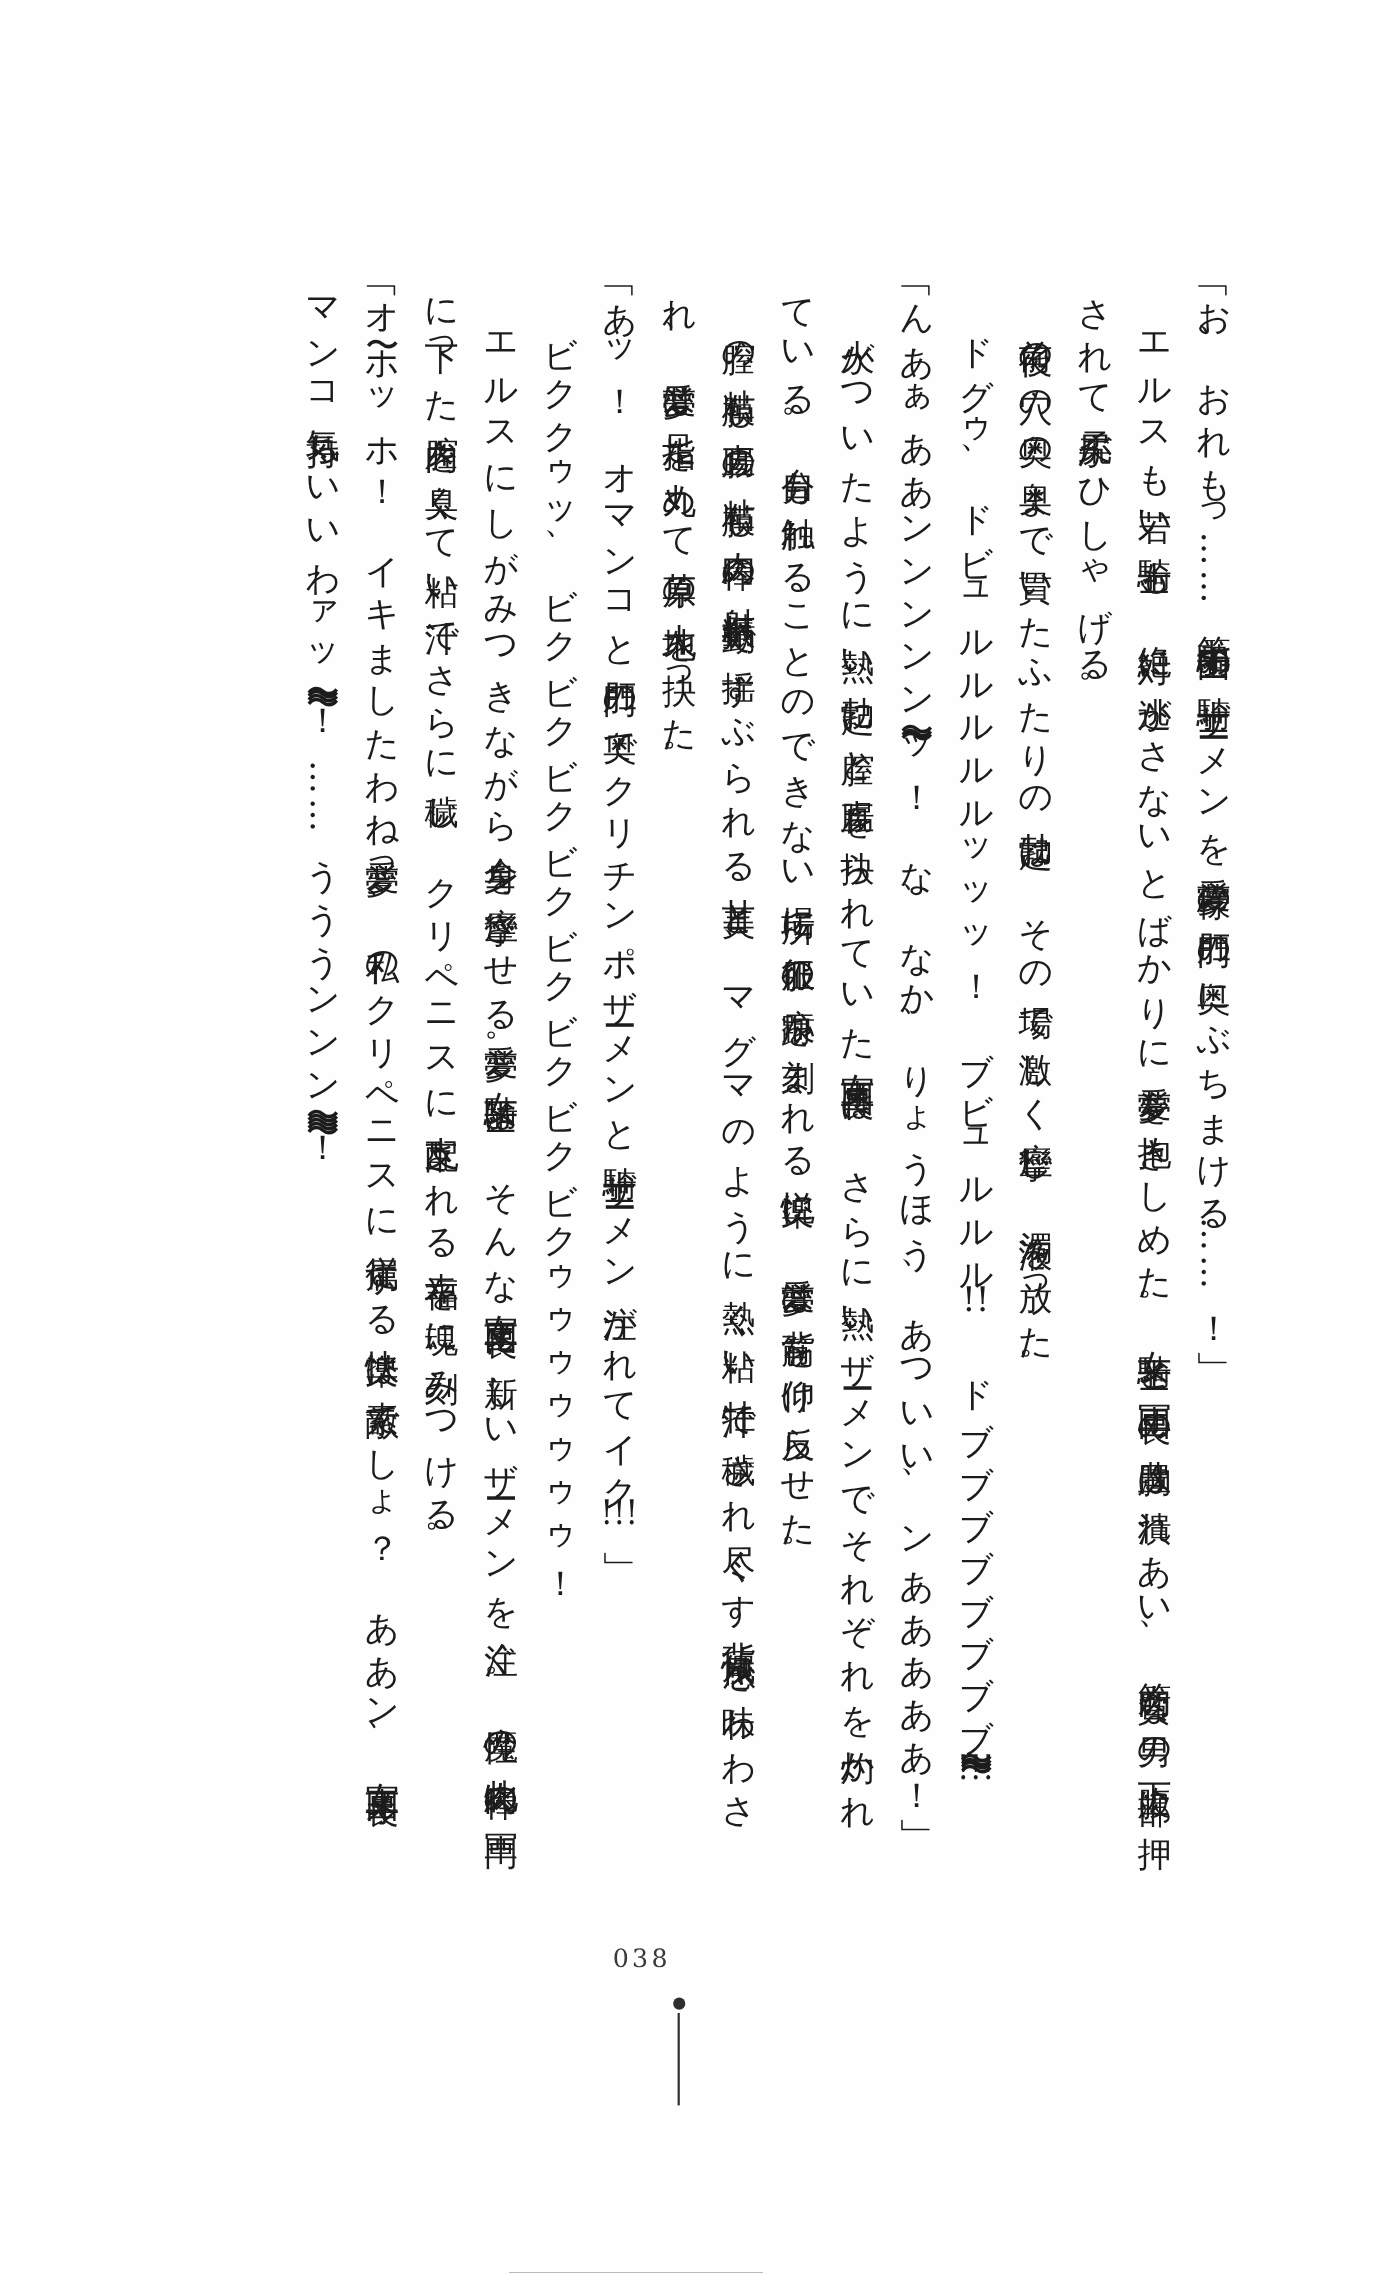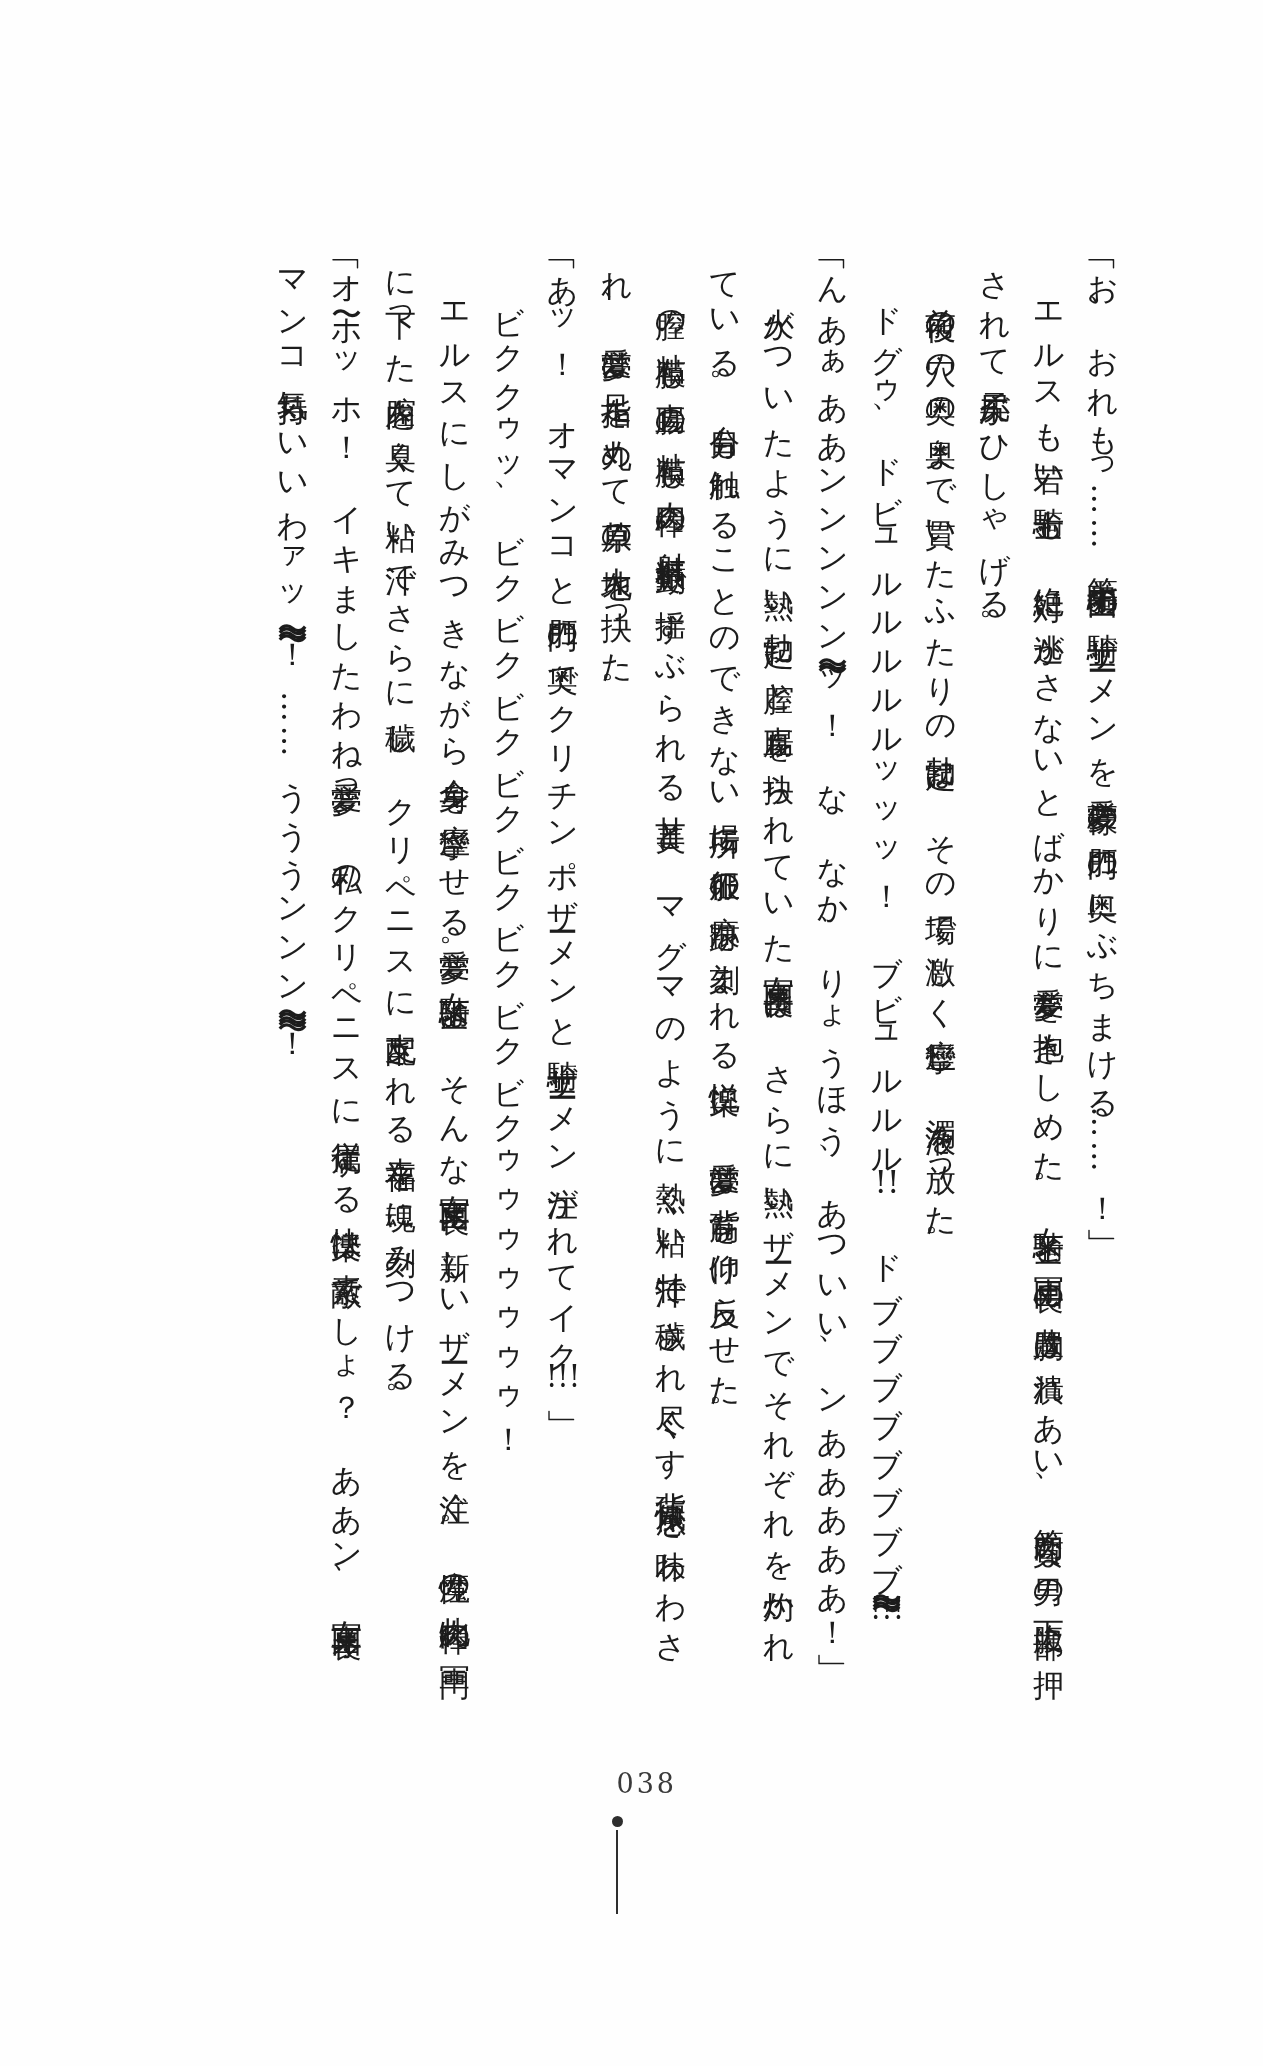--- a/index.html
+++ b/index.html
@@ -46,22 +46,22 @@
     left: 617px;
     top: 1768px;
     width: 0;
     text-align: center;
   }
   .page-number {
     position: absolute;
     left: -60px;
     top: 0;
     width: 120px;
-    text-align: right;
-    font-size: 27px;
+    text-align: left;
+    font-size: 23px;
     letter-spacing: 3px;
     color: #3a3a3a;
   }
   .footer-dot {
     position: absolute;
     left: -5.5px;
     top: 48px;
     width: 11px;
     height: 11px;
     border-radius: 50%;

